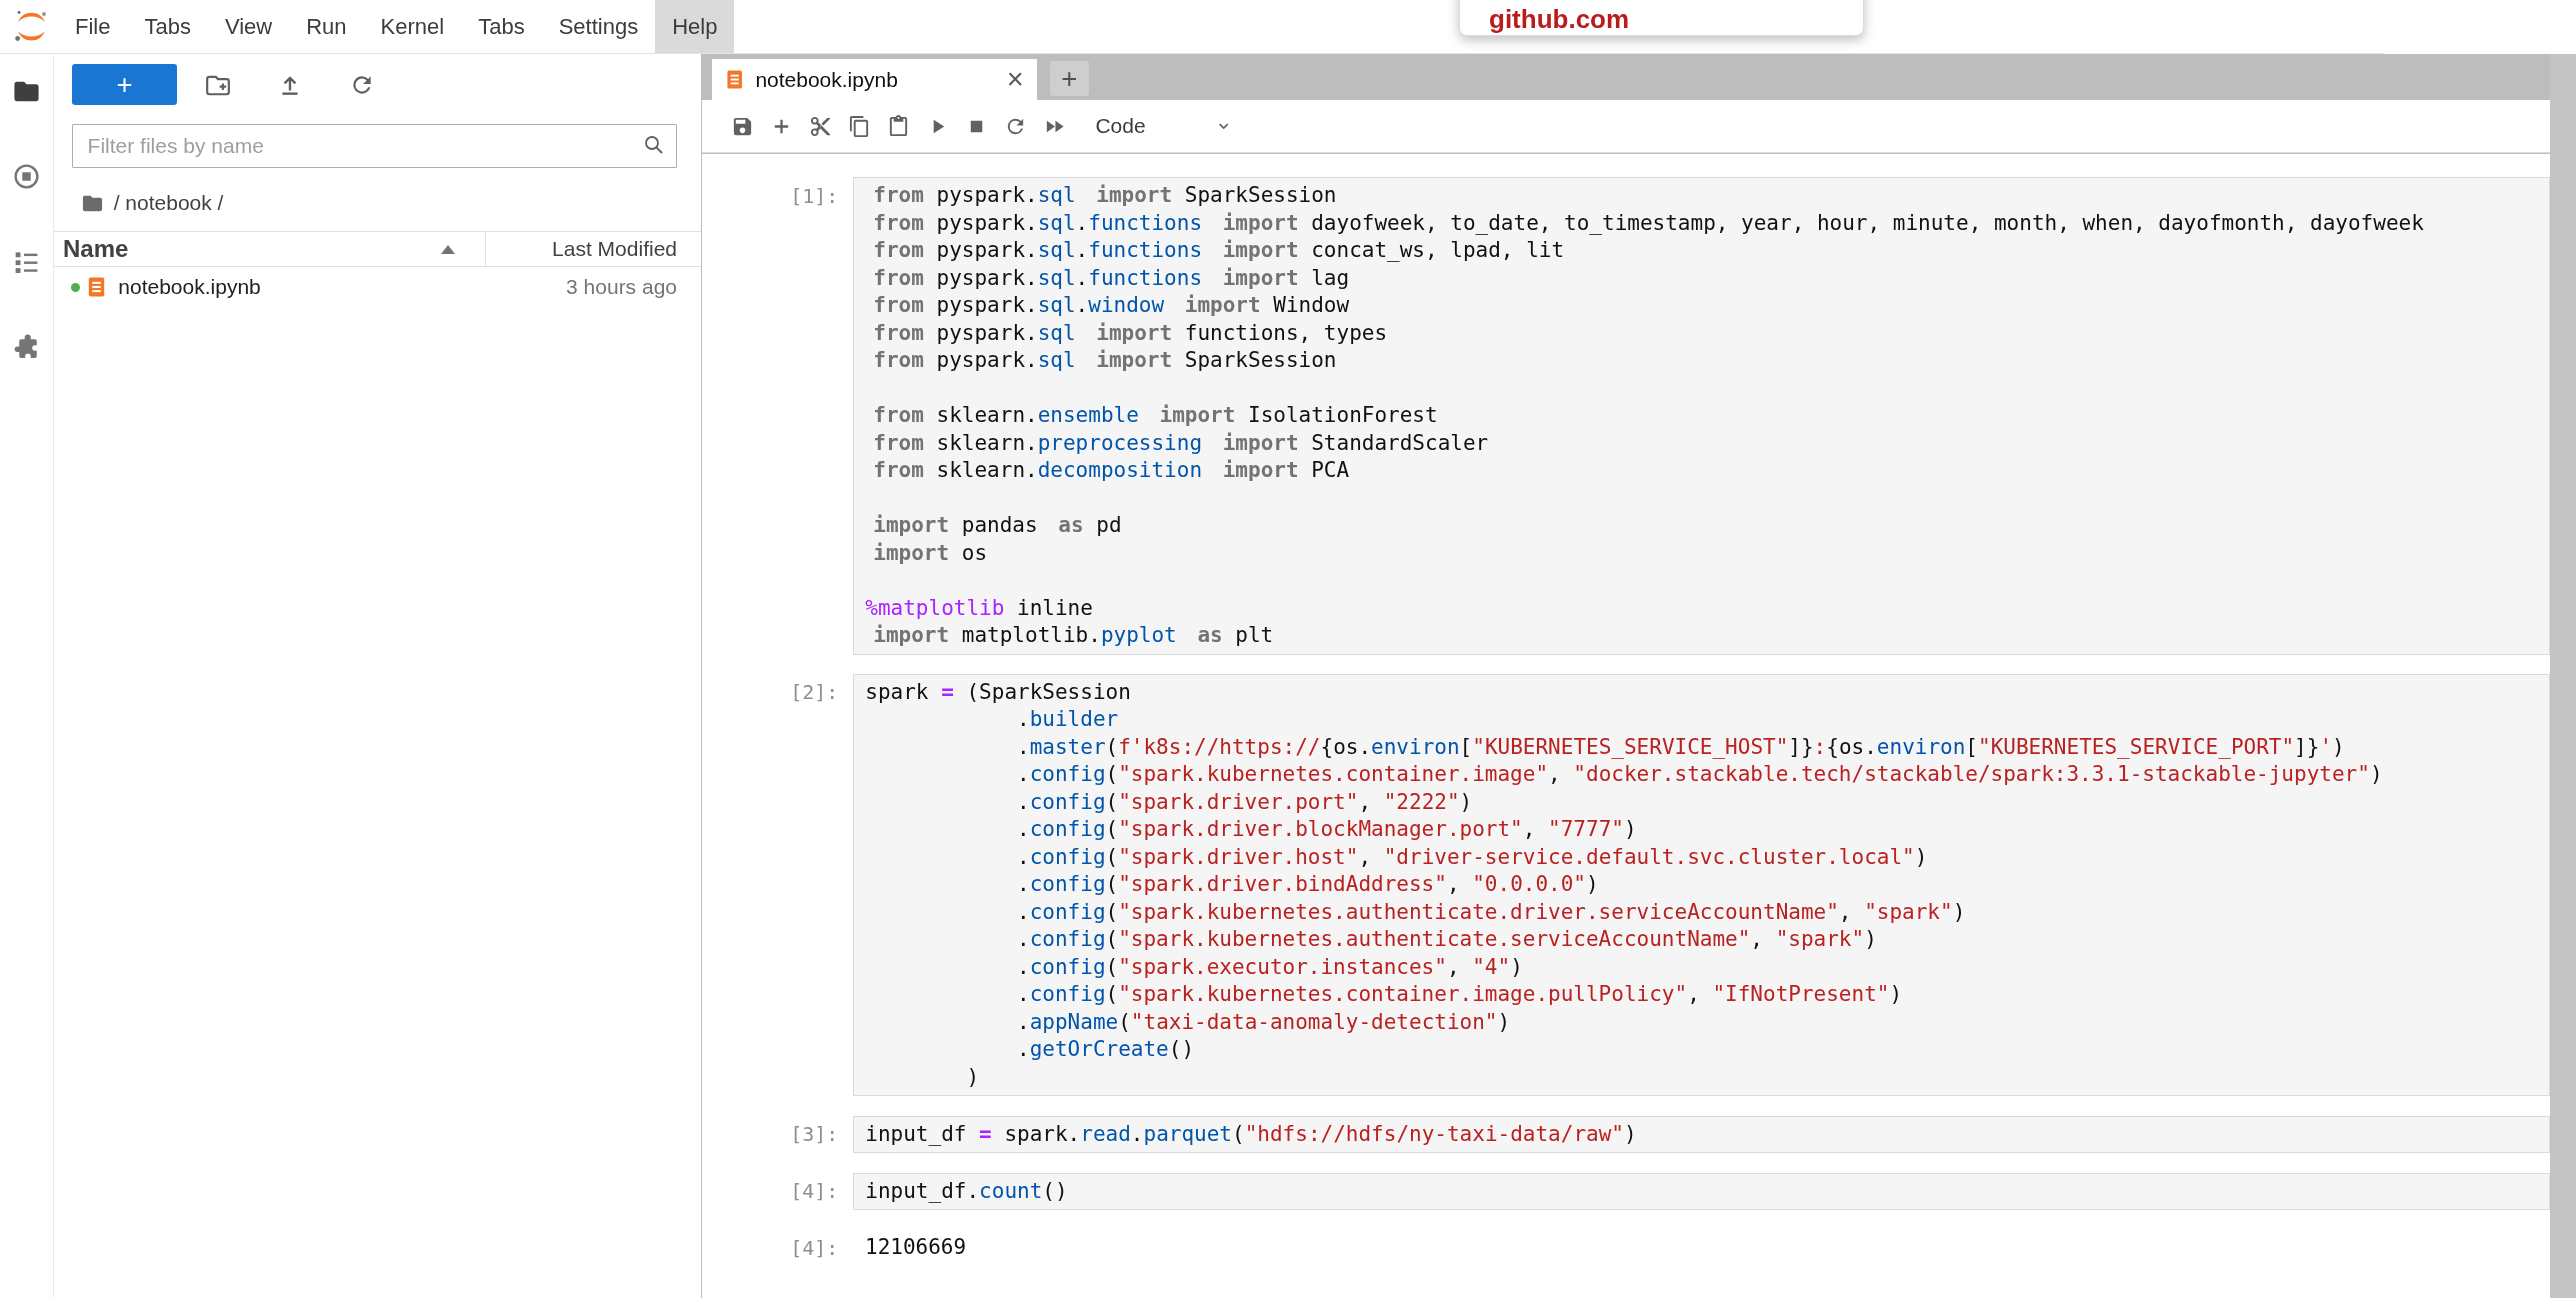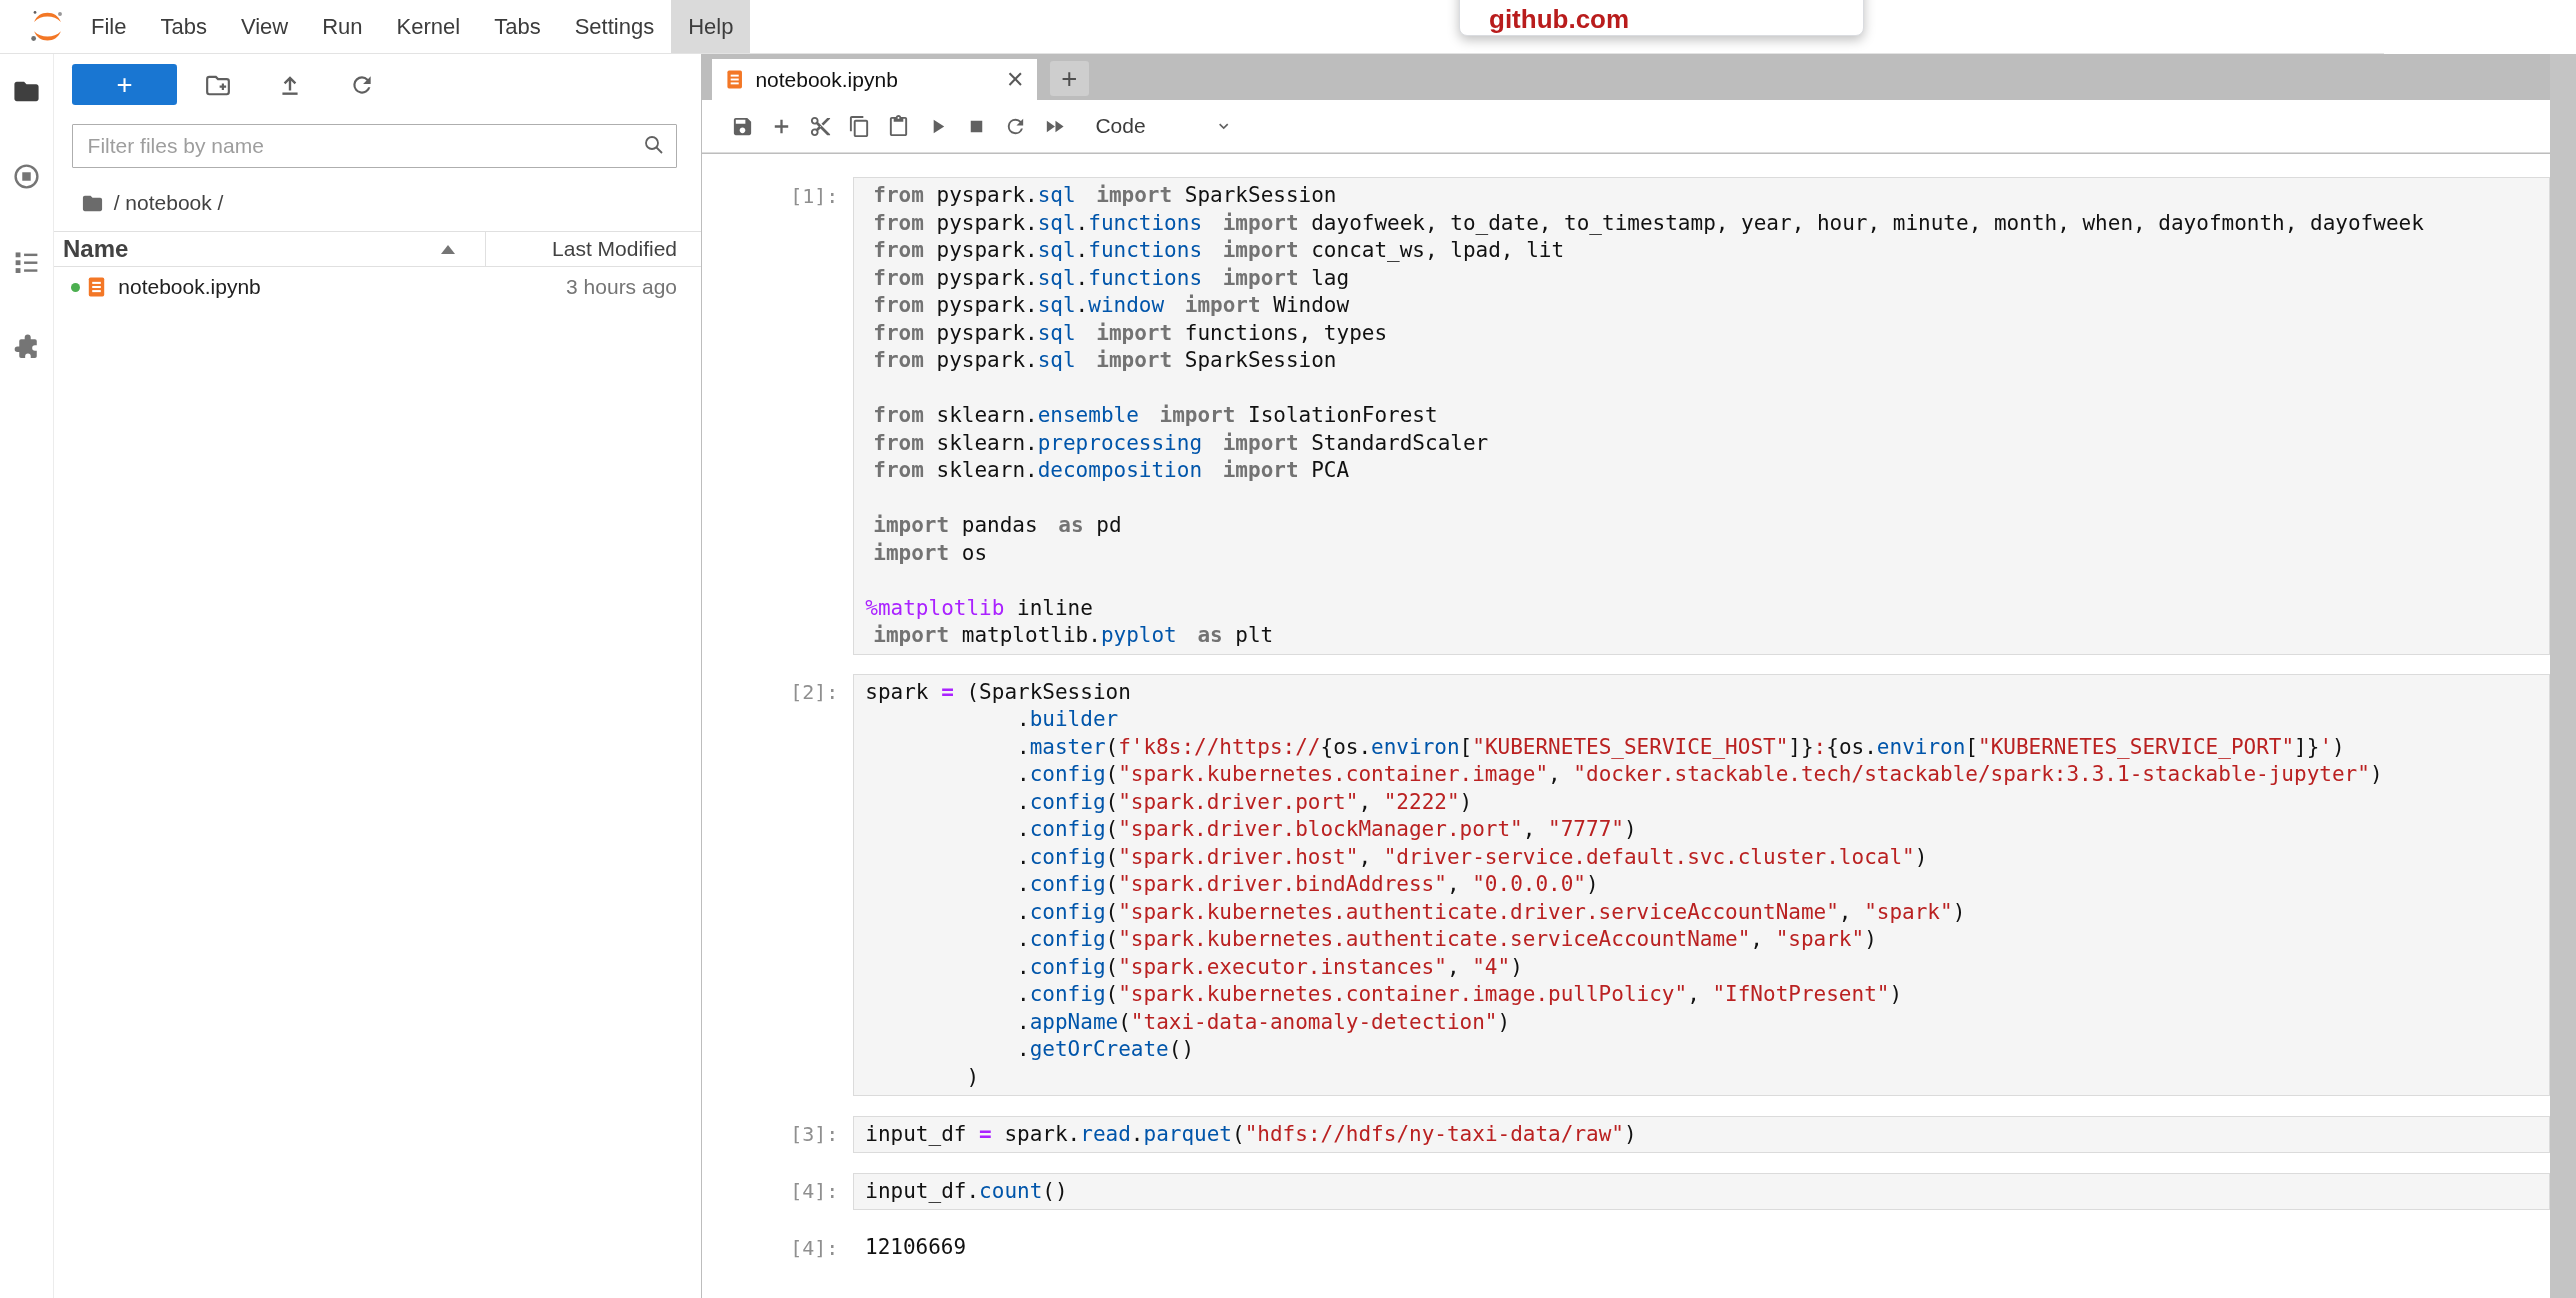--- a/index.html
+++ b/index.html
@@ -1,21 +1,21 @@
 <!DOCTYPE html>
 <html style="font-size:13px"><head>
 <meta charset="utf-8">
 <style>
   * { margin:0; padding:0; box-sizing:border-box; }
   html,body { width:2576px; height:1299px; overflow:hidden; background:#fff;
               font-family:"Liberation Sans", sans-serif; }
 
   
   .menubar { position:absolute; top:0; left:0; width:2384px; height:54px; background:#fff;
-             border-bottom:0.8px solid #e3e3e3; display:flex; align-items:center; z-index:5;padding-left:16px; }
+             border-bottom:0.8px solid #e3e3e3; display:flex; align-items:center; z-index:5; }
   .logo { margin:0 8px 0 13px; width:37px; height:37px; flex:none; }
   .menu-items { display:flex; height:100%; }
   .menu-item { font-size:22px; color:#3c3c3c; padding:0 17px; height:100%;
                display:flex; align-items:center; cursor:default; }
   .menu-item.active { background:#dadada; }
 
   
   .iconstrip { position:absolute; top:54px; left:0; width:54px; bottom:0; background:#fff;
                border-right:0.8px solid #ececec; display:flex; flex-direction:column;
                align-items:center; padding-top:21px; gap:53px; z-index:4; }

